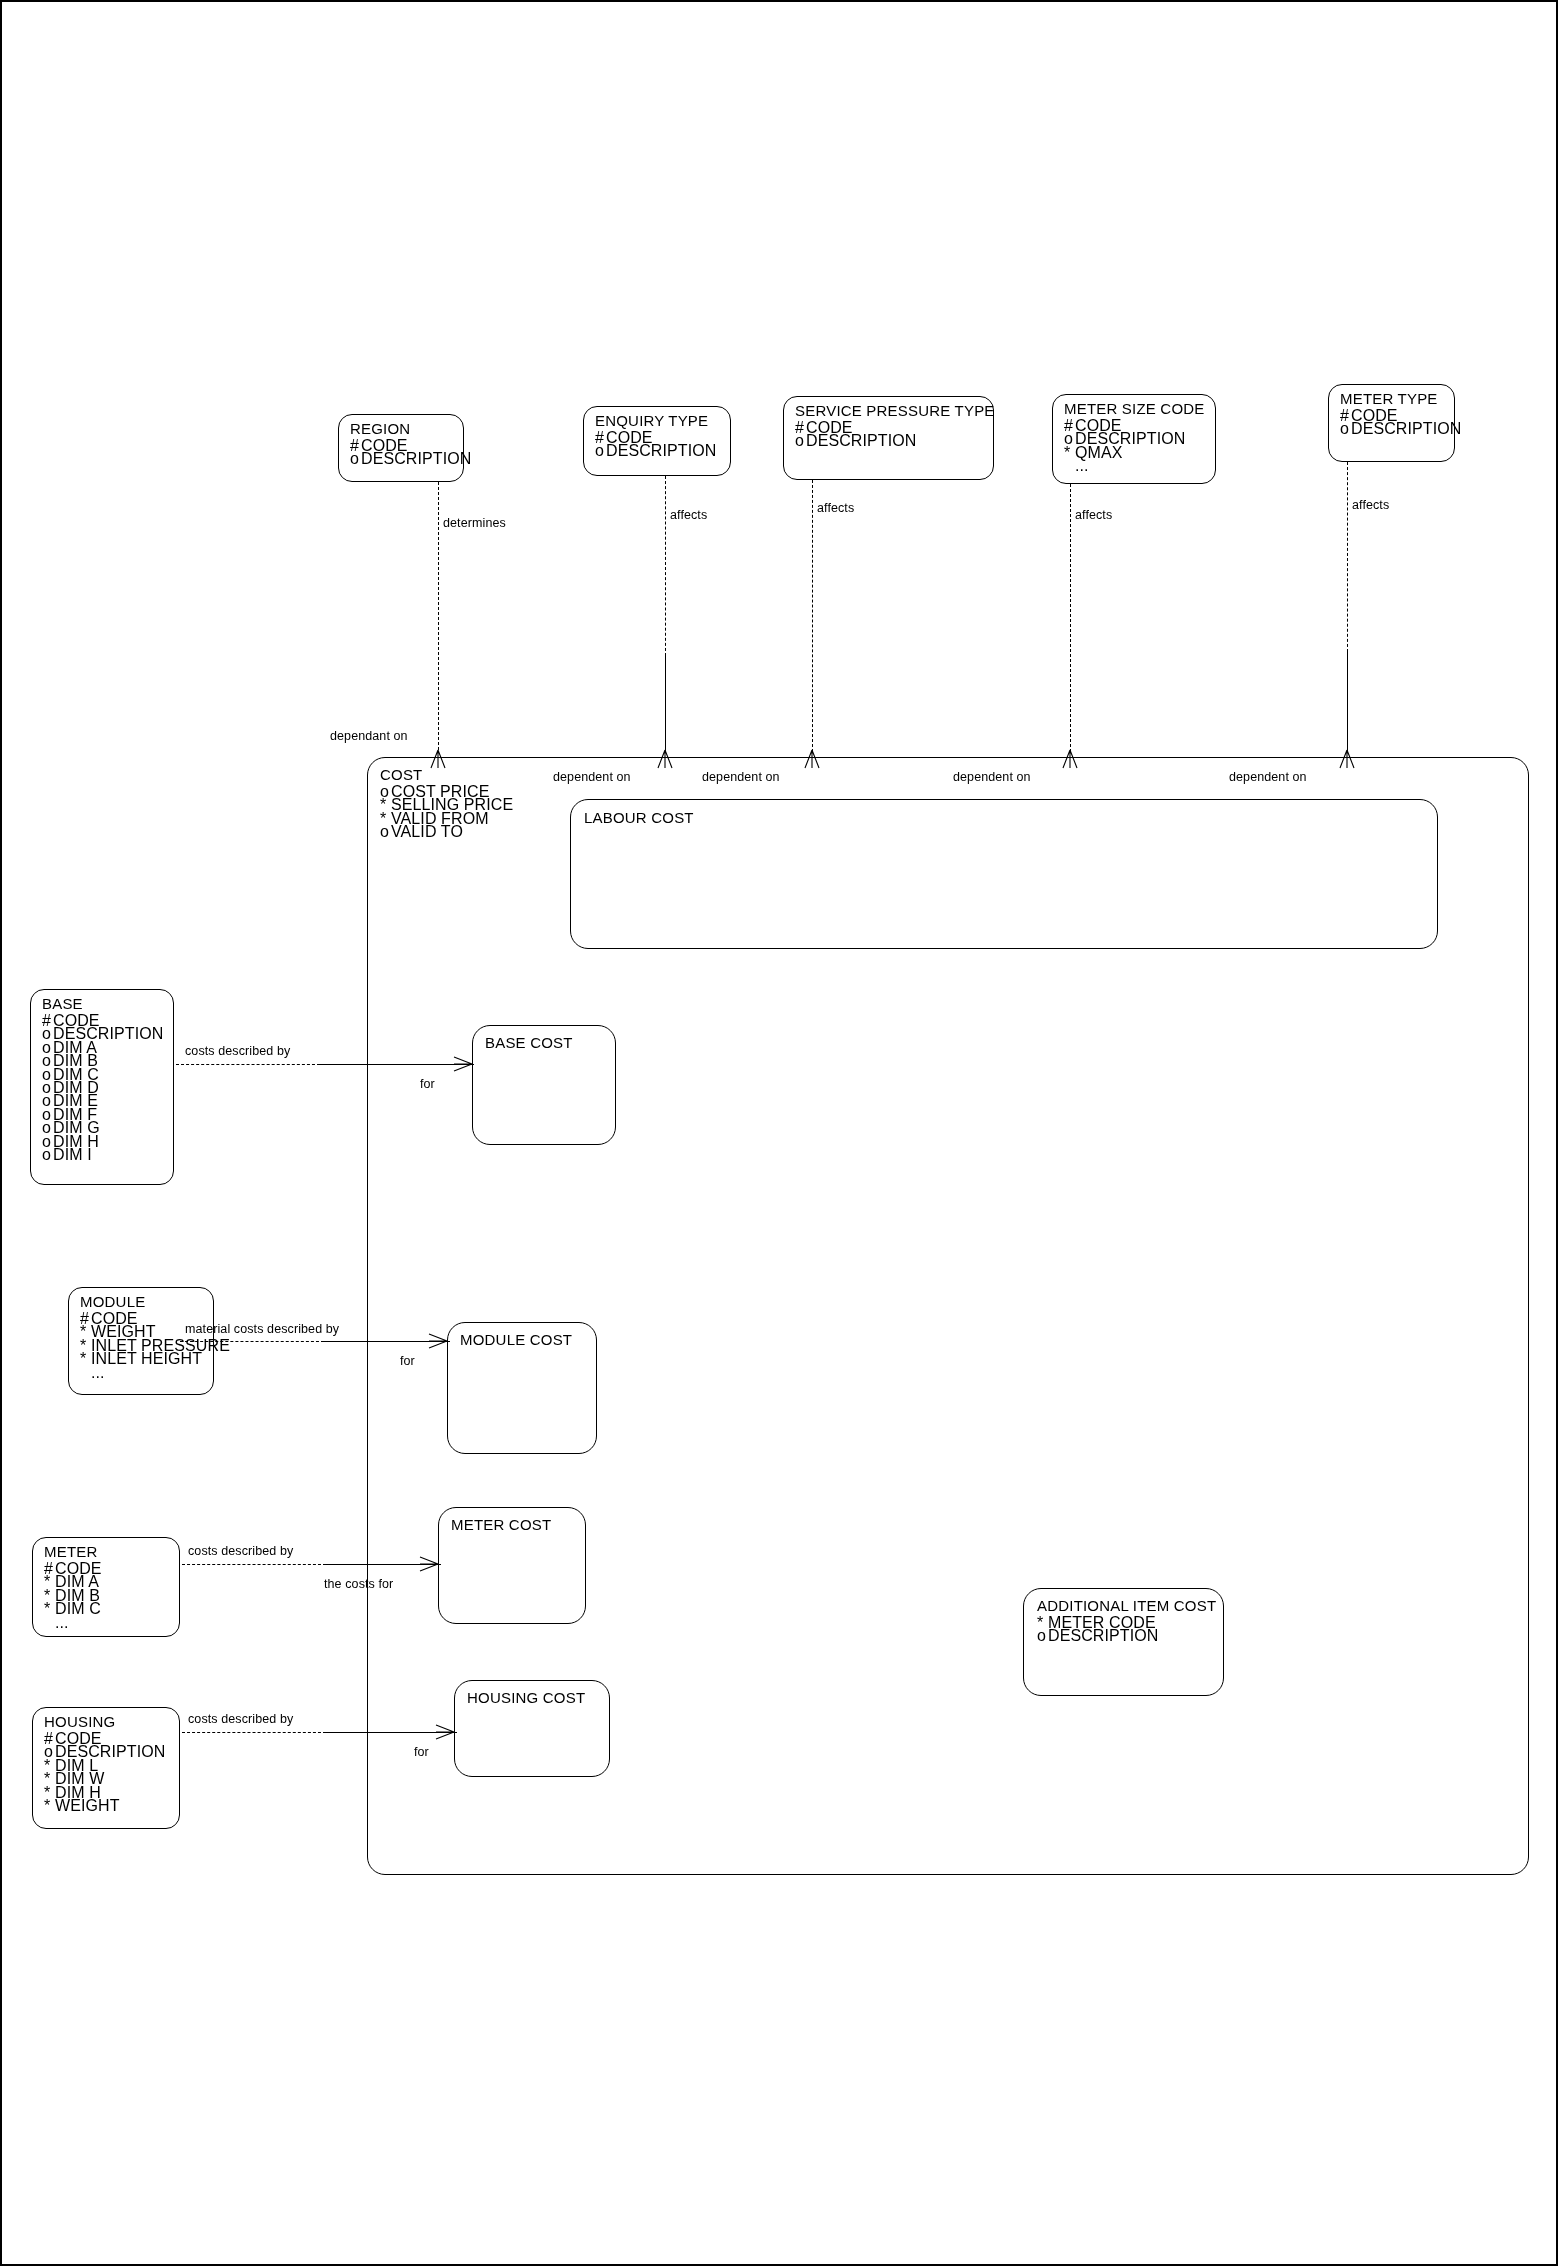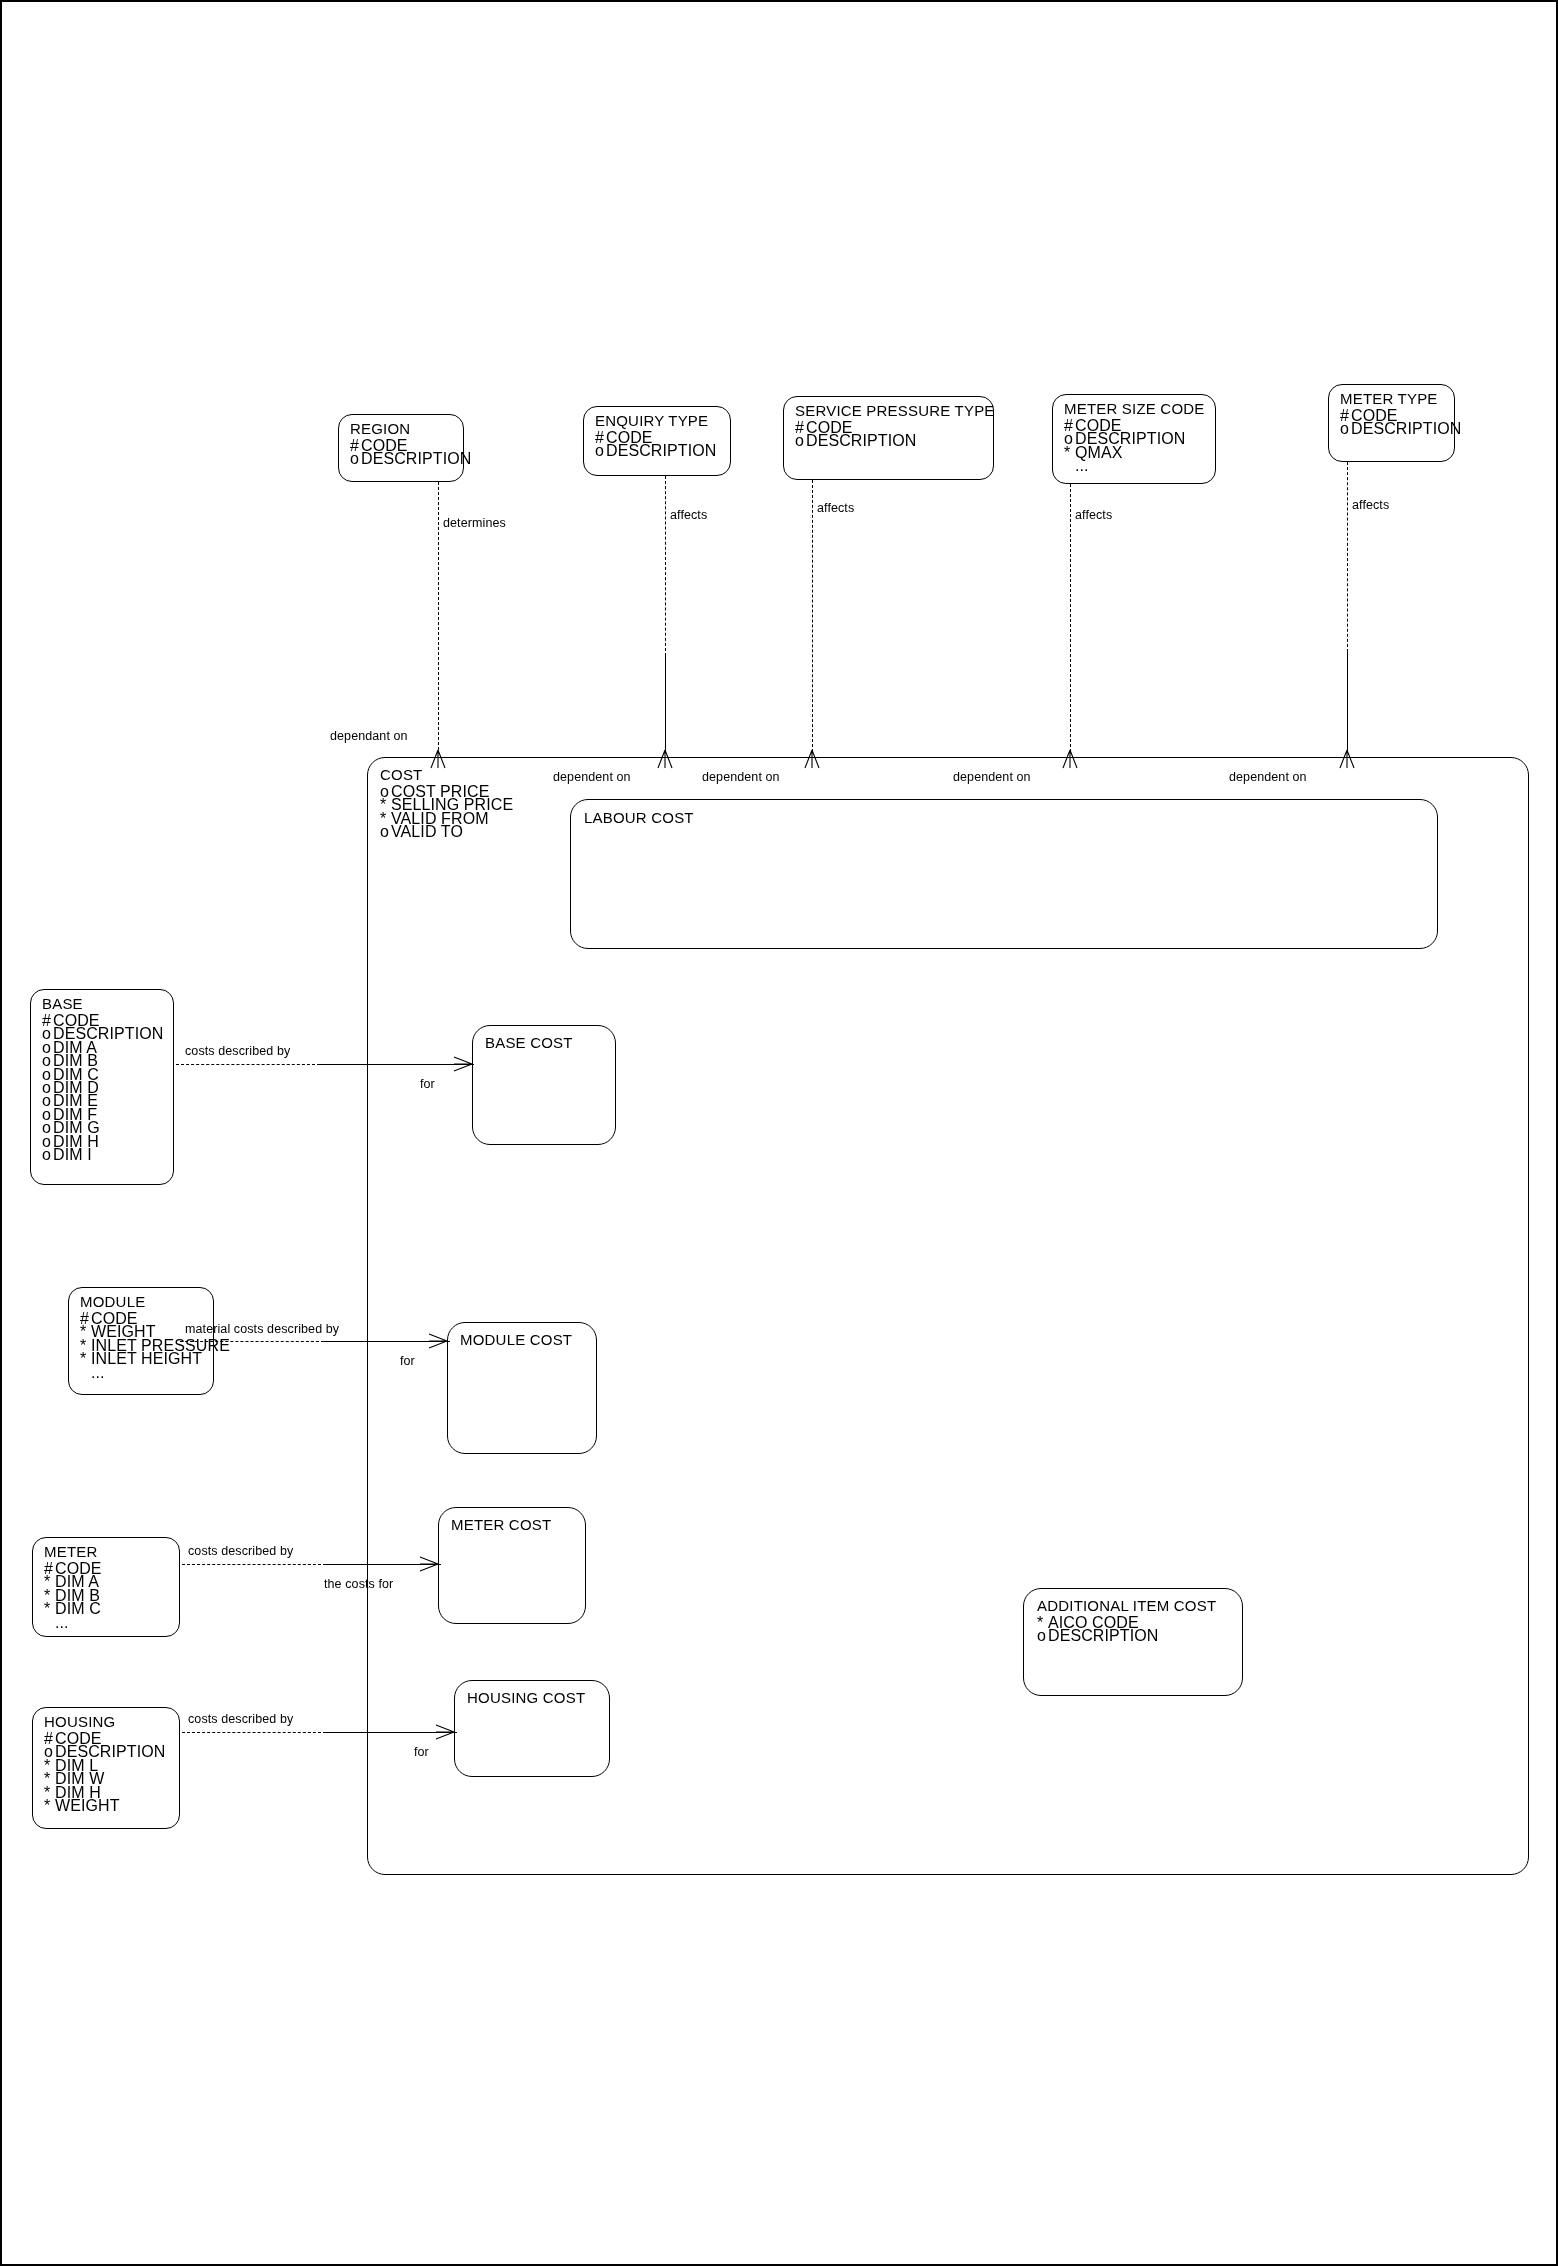--- a/index.html
+++ b/index.html
@@ -241,24 +241,24 @@
   </div>
 
   <div class="entity container-entity" style="left:436px; top:1505px; width:148px; height:117px; padding:7px 16px 0 12px;">
     <div class="ename">METER COST</div>
   </div>
 
   <div class="entity container-entity" style="left:452px; top:1678px; width:156px; height:97px; padding:7px 0 0 12px;">
     <div class="ename">HOUSING COST</div>
   </div>
 
-  <div class="entity container-entity" style="left:1021px; top:1586px; width:220px; height:108px; padding:7px 0 0 13px;">
+  <div class="entity container-entity" style="left:1021px; top:1586px; width:201px; height:108px; padding:7px 0 0 13px;">
     <div class="ename">ADDITIONAL ITEM COST</div>
     <div class="attrs">
-      <div class="attr"><span class="mk">*</span><span>AICO CODE</span></div>
+      <div class="attr"><span class="mk">*</span><span>METER CODE</span></div>
       <div class="attr"><span class="mk">o</span><span>DESCRIPTION</span></div>
     </div>
   </div>
 
   <div class="hline dash" style="left:174px; top:1062px; width:144px;"></div>
   <div class="hline" style="left:316px; top:1062px; width:156px;"></div>
 
   <div class="hline dash" style="left:178px; top:1339px; width:144px;"></div>
   <div class="hline" style="left:320px; top:1339px; width:128px;"></div>
 

